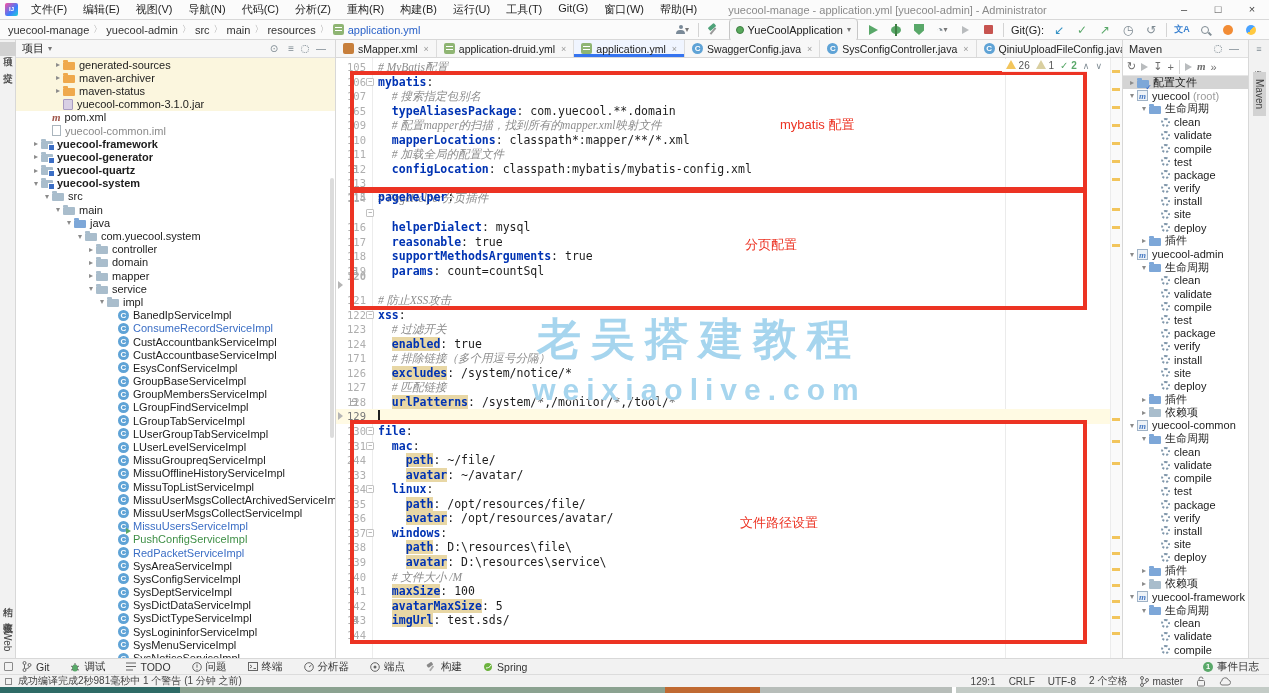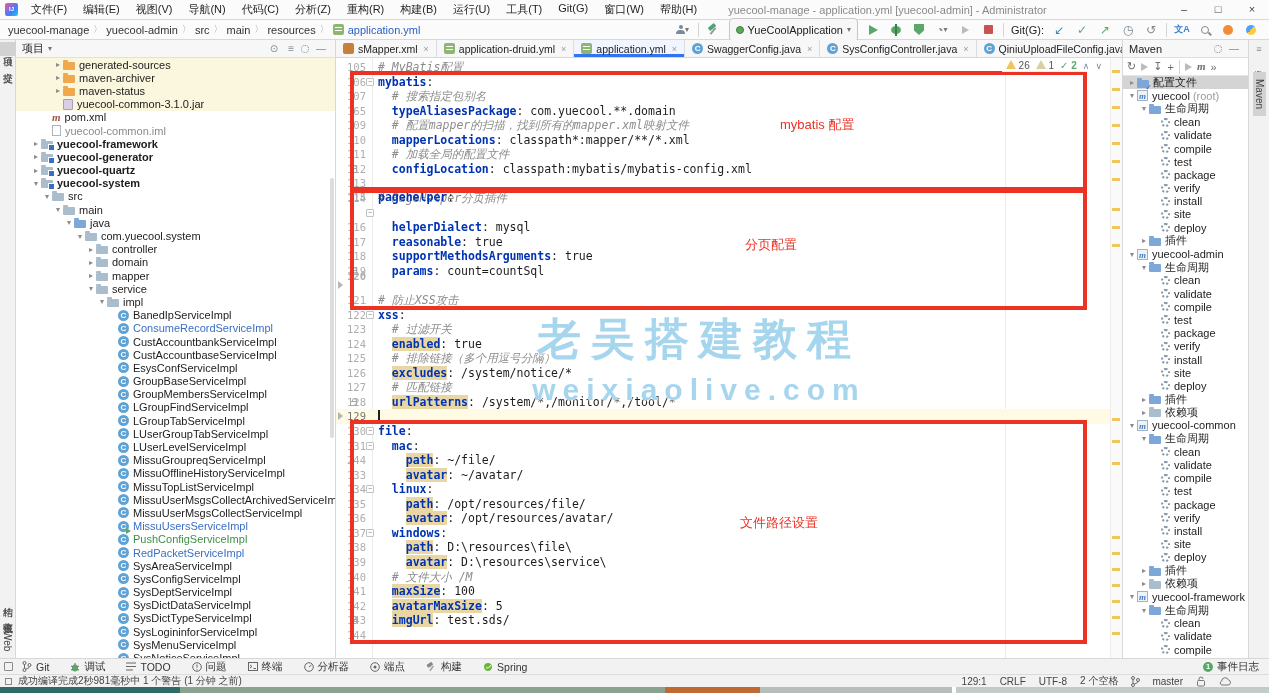--- a/index.html
+++ b/index.html
@@ -110,21 +110,21 @@
   .editor { position:relative; flex:1 1 auto; overflow:hidden; background:#fff; }
   .gutterline { position:absolute; left:36px; top:0; bottom:0; width:1px; background:#ececec; }
   .guide { position:absolute; left:669px; top:0; bottom:0; width:1px; background:#ebebeb; }
   .eline { position:absolute; left:0; right:12px; height:14.56px; font-family:"DejaVu Sans Mono","Liberation Mono",monospace; font-size:11.5px; line-height:14.56px; white-space:pre; }
   .eline.cur { background:#fffae3; }
   .lnum { position:absolute; left:0; width:30px; text-align:right; color:#aeaeae; font-family:"DejaVu Sans Mono",monospace; font-size:10.5px; }
   .eline.cur .lnum { color:#777; }
   .codetext { position:absolute; left:42px; }
   .tk-k { color:#0033b3; font-weight:600; }
   .tk-kh { color:#0033b3; font-weight:600; background:#e8d7a5; }
-  .tk-c { color:#8c8c8c; font-style:italic; }
+  .tk-c { color:#8c8c8c; font-style:italic;font-family:Liberation Serif, serif; }
   .tk-t { color:#1d1d1d; }
   .foldmark { position:absolute; left:30px; width:8px; height:8px; border:1px solid #c2c2c2; background:#fff; color:#777; font-size:7px; line-height:6px; text-align:center; border-radius:1px; }
   .lockmark { position:absolute; left:14px; width:7px; height:5px; border:1px solid #a9a9a9; border-radius:1px; }
   .lockmark::before { content:""; position:absolute; top:-4px; left:1px; width:3px; height:3px; border:1px solid #a9a9a9; border-bottom:none; border-radius:3px 3px 0 0; }
   .arrmark { position:absolute; left:2px; width:0; height:0; border-left:5px solid #b5b5b5; border-top:4px solid transparent; border-bottom:4px solid transparent; }
   .caret-bar { position:absolute; width:1.5px; height:13px; background:#1f1f1f; }
 
   .annot { position:absolute; border:4px solid #ec3323; z-index:4; }
   .annot-lbl { position:absolute; color:#ec3323; font-size:13px; z-index:5; white-space:nowrap; }
   .wm { position:absolute; left:0; right:60px; top:252px; text-align:center; z-index:6; pointer-events:none;
@@ -607,21 +607,21 @@
           <div class="eline" style="top: 132px;"><span class="lnum">115</span><span class="codetext"><span class="tk-k">pagehelper</span><span class="tk-t">:</span></span></div>
           <div class="eline" style="top: 162.16px;"><span class="lnum">116</span><span class="codetext"><span class="tk-t">  </span><span class="tk-k">helperDialect</span><span class="tk-t">: mysql</span></span></div>
           <div class="eline" style="top: 176.72px;"><span class="lnum">117</span><span class="codetext"><span class="tk-t">  </span><span class="tk-k">reasonable</span><span class="tk-t">: true</span></span></div>
           <div class="eline" style="top: 191.28px;"><span class="lnum">118</span><span class="codetext"><span class="tk-t">  </span><span class="tk-k">supportMethodsArguments</span><span class="tk-t">: true</span></span></div>
           <div class="eline" style="top: 205.84px;"><span class="lnum">119</span><span class="codetext"><span class="tk-t">  </span><span class="tk-k">params</span><span class="tk-t">: count=countSql</span></span></div>
           <div class="eline" style="top: 211px; font-weight: bold;"><span class="lnum">120</span><span class="codetext"></span></div>
           <div class="eline" style="top: 234.96px;"><span class="lnum">121</span><span class="codetext"><span class="tk-c"># 防止XSS攻击</span></span></div>
           <div class="eline" style="top: 249.52px;"><span class="lnum">122</span><span class="codetext"><span class="tk-k">xss</span><span class="tk-t">:</span></span></div>
           <div class="eline" style="top: 264.08px;"><span class="lnum">123</span><span class="codetext"><span class="tk-t">  </span><span class="tk-c"># 过滤开关</span></span></div>
           <div class="eline" style="top: 278.64px;"><span class="lnum">124</span><span class="codetext"><span class="tk-t">  </span><span class="tk-kh">enabled</span><span class="tk-t">: true</span></span></div>
-          <div class="eline" style="top: 293.2px;"><span class="lnum">125</span><span class="codetext"><span class="tk-t">  </span><span class="tk-c"># 排除链接（多个用逗号分隔）</span></span></div>
+          <div class="eline" style="top: 293.2px;"><span class="lnum">171</span><span class="codetext"><span class="tk-t">  </span><span class="tk-c"># 排除链接（多个用逗号分隔）</span></span></div>
           <div class="eline" style="top: 307.76px;"><span class="lnum">126</span><span class="codetext"><span class="tk-t">  </span><span class="tk-kh">excludes</span><span class="tk-t">: /system/notice/*</span></span></div>
           <div class="eline" style="top: 322.32px;"><span class="lnum">127</span><span class="codetext"><span class="tk-t">  </span><span class="tk-c"># 匹配链接</span></span></div>
           <div class="eline" style="top: 336.88px;"><span class="lnum">128</span><span class="codetext"><span class="tk-t">  </span><span class="tk-kh">urlPatterns</span><span class="tk-t">: /system/*,/monitor/*,/tool/*</span></span></div>
           <div class="eline cur" style="top: 351.44px;"><span class="lnum">129</span><span class="codetext"></span></div>
           <div class="eline" style="top: 366px;"><span class="lnum">130</span><span class="codetext"><span class="tk-k">file</span><span class="tk-t">:</span></span></div>
           <div class="eline" style="top: 380.56px;"><span class="lnum">131</span><span class="codetext"><span class="tk-t">  </span><span class="tk-k">mac</span><span class="tk-t">:</span></span></div>
           <div class="eline" style="top: 395.12px;"><span class="lnum">244</span><span class="codetext"><span class="tk-t">    </span><span class="tk-kh">path</span><span class="tk-t">: ~/file/</span></span></div>
           <div class="eline" style="top: 409.68px;"><span class="lnum">133</span><span class="codetext"><span class="tk-t">    </span><span class="tk-kh">avatar</span><span class="tk-t">: ~/avatar/</span></span></div>
           <div class="eline" style="top: 424.24px;"><span class="lnum">134</span><span class="codetext"><span class="tk-t">  </span><span class="tk-k">linux</span><span class="tk-t">:</span></span></div>
           <div class="eline" style="top: 438.8px;"><span class="lnum">135</span><span class="codetext"><span class="tk-t">    </span><span class="tk-kh">path</span><span class="tk-t">: /opt/resources/file/</span></span></div>
@@ -998,21 +998,21 @@
     </div>
 
   <div class="statusbar">
     <span class="sb-ic"></span>
     <span>成功编译完成2秒981毫秒中 1 个警告 (1 分钟 之前)</span>
     <span class="sb-right">
       <span>129:1</span>
       <span>CRLF</span>
       <span>UTF-8</span>
       <span>2 个空格</span>
-      <span style="display:inline-flex;align-items:flex-end;gap:12px">
+      <span style="display:inline-flex;align-items:flex-end;gap:3px">
         <svg width="9" height="11" viewBox="0 0 9 11">
             <circle cx="2" cy="2" r="1.5" fill="none" stroke="#666"></circle>
             <circle cx="2" cy="9" r="1.5" fill="none" stroke="#666"></circle>
             <circle cx="7" cy="4" r="1.5" fill="none" stroke="#666"></circle>
             <path d="M2 3.5v4 M7 5.5c0 2-3 1.5-4 3" fill="none" stroke="#666"></path>
           </svg>
         <span>master</span>
       </span>
       <svg width="10" height="11" viewBox="0 0 10 11">
           <rect x="1.5" y="4.5" width="7" height="5.5" rx="1" fill="none" stroke="#777"></rect>

